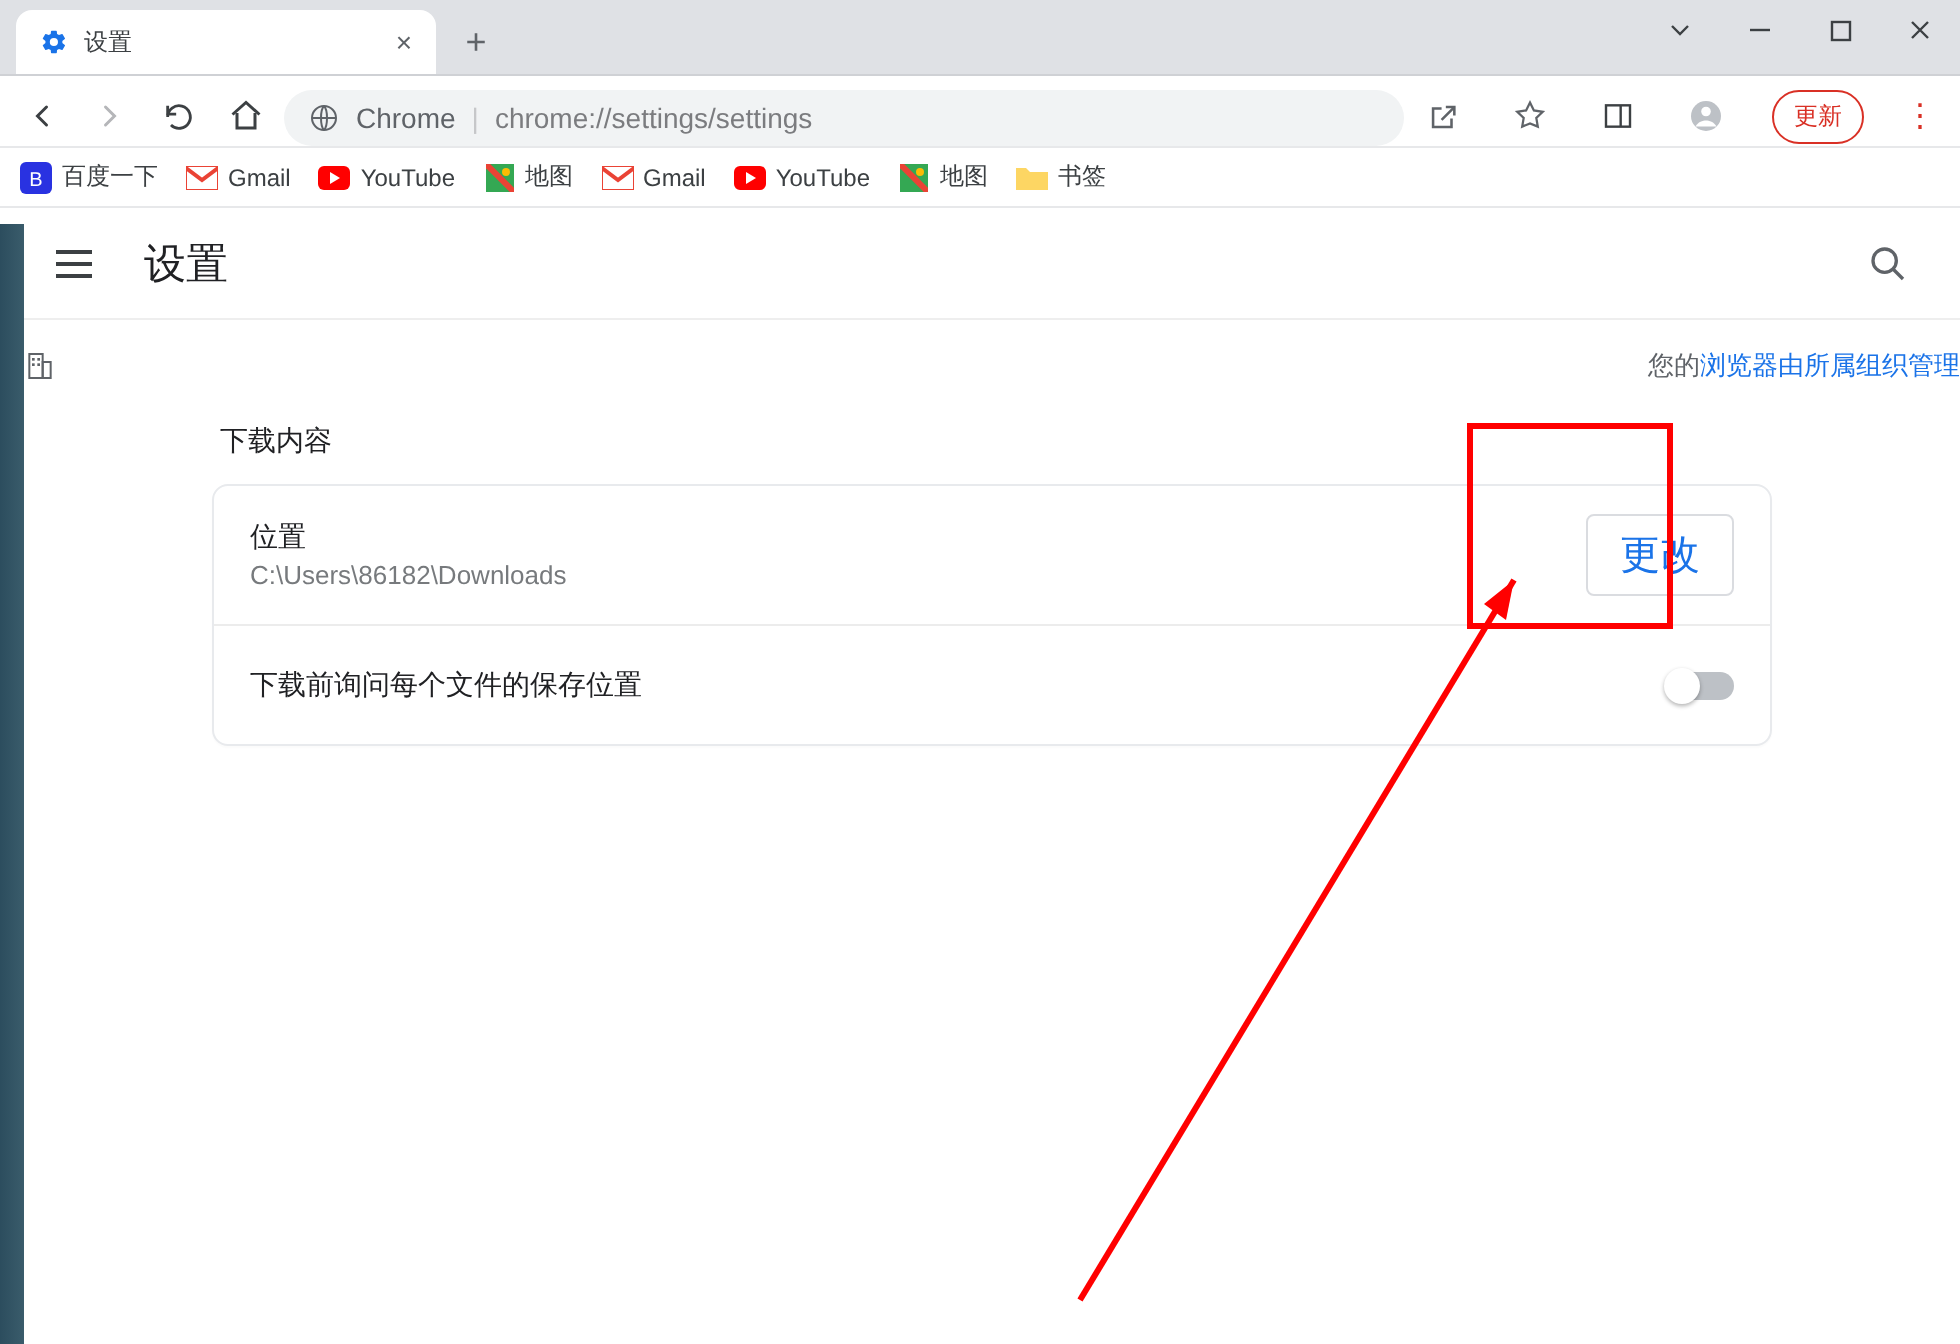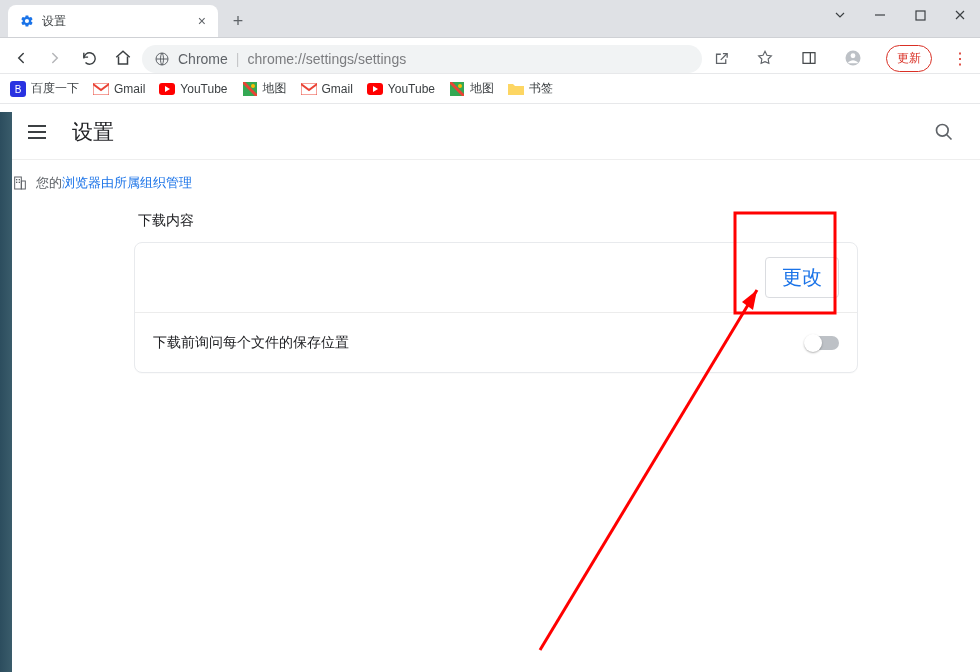--- a/index.html
+++ b/index.html
@@ -137,27 +137,27 @@
   }
   .hamburger {
     width:24px; height:24px; display:flex; flex-direction:column;
     justify-content:center; gap:4px; cursor:pointer; margin-right: 20px;
   }
   .hamburger span { height:2px; background:#3c4043; width:18px; }
   .settings-title { font-size: 21px; color:#202124; }
   .search-right { margin-left:auto; color:#5f6368; cursor:pointer; padding-right:10px; }
 
   .managed-banner {
-    display:flex; align-items:center; justify-content:flex-start;
+    display:flex; align-items:center; justify-content:space-between;
     gap:8px; padding: 14px 0 10px 0;
     font-size: 13px; color:#5f6368;
   }
   .managed-banner a { color:#1a73e8; text-decoration:none; }
 
-  .content-wrap { width: 724px; margin: 0 auto; }
+  .content-wrap { width: 780px; margin: 0 auto; }
   .section-title { font-size: 14px; color:#202124; padding: 10px 0 12px 4px; }
 
   .card {
     border: 1px solid #e8eaed;
     border-radius: 8px;
     background:#fff;
     box-shadow: 0 1px 1px rgba(0,0,0,.02);
   }
   .row {
     display:flex; align-items:center;
@@ -404,20 +404,24 @@
     </span>
     <span>
       <span>您的</span><a href="#">浏览器由所属组织管理</a>
     </span>
   </div>
 
   <div class="content-wrap">
     <div class="section-title">下载内容</div>
     <div class="card">
       <div class="row">
+        <div>
+          <div class="label">位置</div>
+          <div class="sub">C:\Users\86182\Downloads</div>
+        </div>
         <div class="spacer"></div>
         <button class="btn-outline">更改</button>
       </div>
       <div class="row">
         <div class="label">下载前询问每个文件的保存位置</div>
         <div class="spacer"></div>
         <div class="switch"></div>
       </div>
     </div>
   </div>

